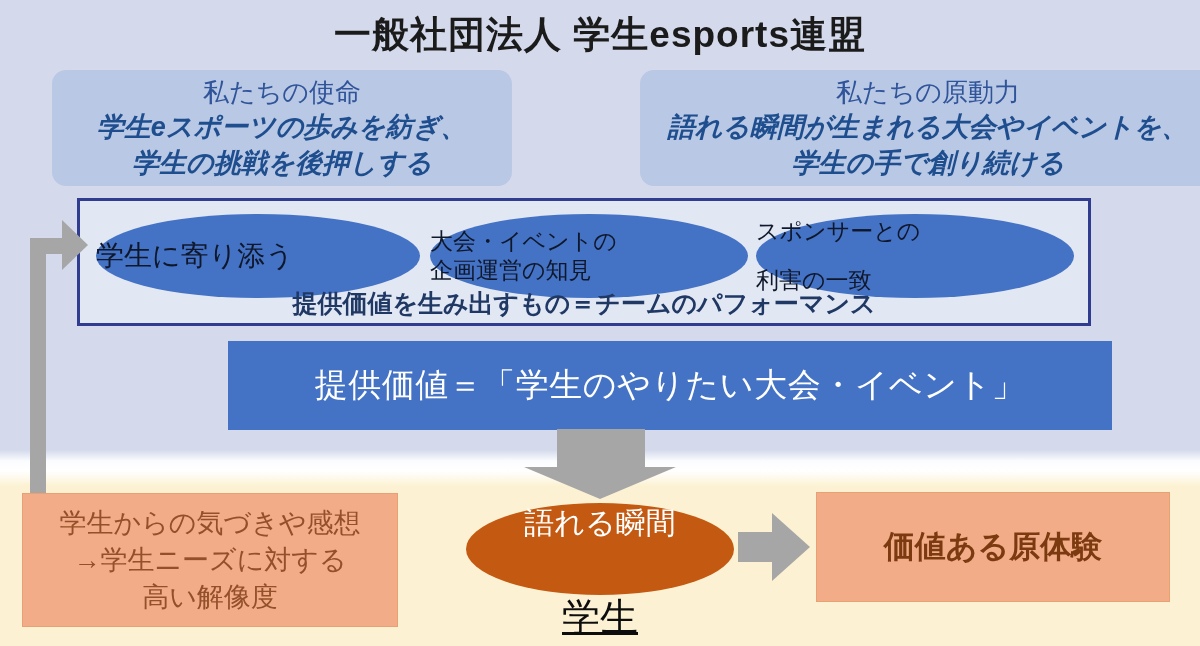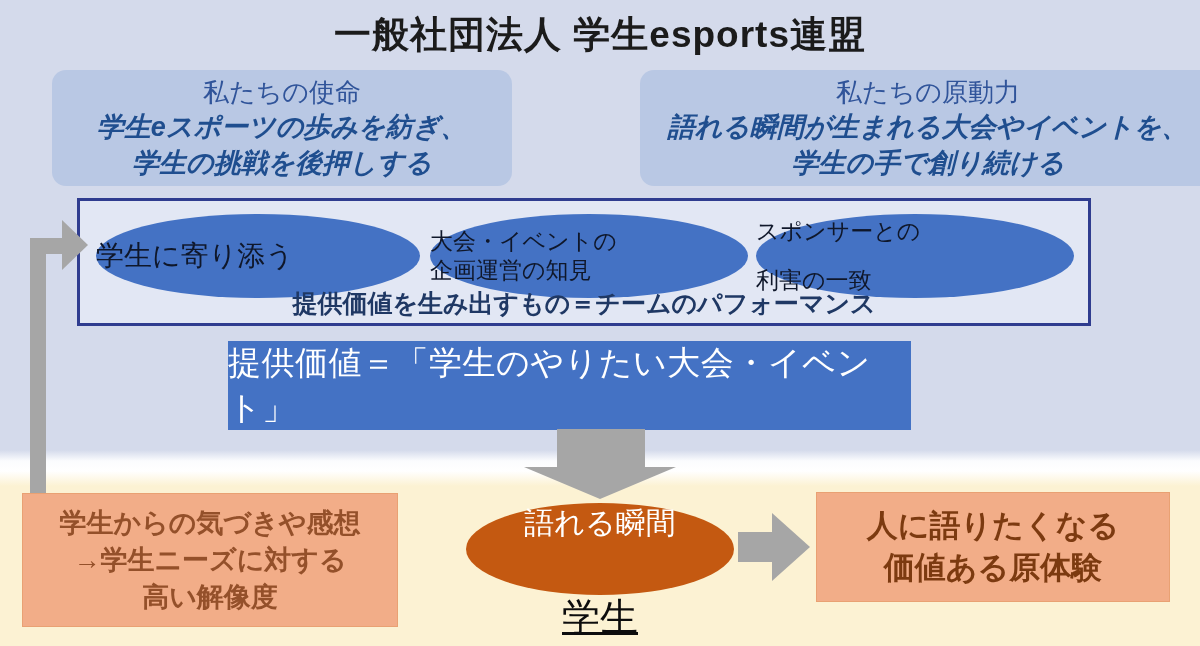--- a/index.html
+++ b/index.html
@@ -52,21 +52,21 @@
   .ellipse.e1{left:16px;top:13px;width:324px;height:84px;font-size:28px;}
   .ellipse.e2{left:350px;top:13px;width:318px;height:84px;font-size:23px;line-height:29px;}
   .ellipse.e3{left:676px;top:13px;width:318px;height:84px;font-size:23px;line-height:29px;gap:20px;}
   .frame-caption{
     position:absolute;left:0;right:0;bottom:3px;
     text-align:center;
     font-size:25px;font-weight:700;color:#1f3864;
   }
   
   .value-banner{
-    position:absolute;left:228px;top:341px;width:683px;height:89px;
+    position:absolute;left:228px;top:341px;width:884px;height:89px;
     background:#4472c4;color:#ffffff;
     display:flex;align-items:center;justify-content:center;
     font-size:33px;font-weight:400;letter-spacing:0.5px;
   }
   
   .arrow-part{position:absolute;background:#a6a6a6;}
   .tri{position:absolute;width:0;height:0;}
   .down-arrow-shaft{left:557px;top:429px;width:88px;height:38px;}
   .down-arrow-head{
     left:524px;top:467px;
@@ -87,21 +87,21 @@
     border-left:38px solid #a6a6a6;
   }
   
   .orange-box{
     position:absolute;background:#f2ad88;border:1px solid #e9a173;
     box-sizing:border-box;
     display:flex;flex-direction:column;align-items:center;justify-content:center;
     text-align:center;
   }
   .feedback-box{left:22px;top:493px;width:376px;height:134px;}
-  .feedback-line{font-size:27px;font-weight:700;color:#94502a;line-height:37px;}
+  .feedback-line{font-size:27px;font-weight:400;color:#94502a;line-height:37px;}
   .experience-box{left:816px;top:492px;width:354px;height:110px;}
   .experience-line{font-size:31px;font-weight:700;color:#7c3a10;line-height:42px;}
   .moment-ellipse{
     position:absolute;left:466px;top:503px;width:268px;height:92px;
     background:#c45911;border-radius:50%;
     display:flex;align-items:flex-start;justify-content:center;
     color:#ffffff;font-size:30px;
   }
   .student-label{
     position:absolute;left:466px;top:592px;width:268px;
@@ -162,17 +162,16 @@
 
   <div class="moment-ellipse">
     <span>語れる瞬間</span>
   </div>
   <div class="student-label">学生</div>
 
   <div class="arrow-part right-arrow-shaft"></div>
   <div class="tri right-arrow-head"></div>
 
   <div class="orange-box experience-box">
-    <div class="experience-line">人に語りたくなる</div>
     <div class="experience-line">価値ある原体験</div>
   </div>
 
 </div>
 
 </body></html>

